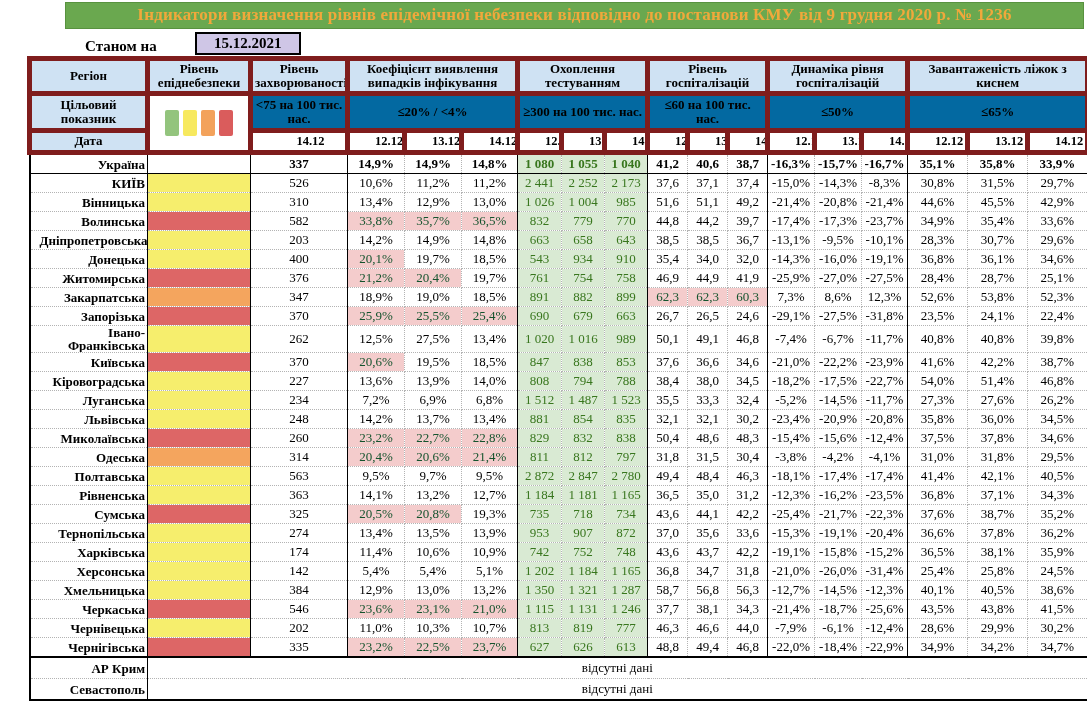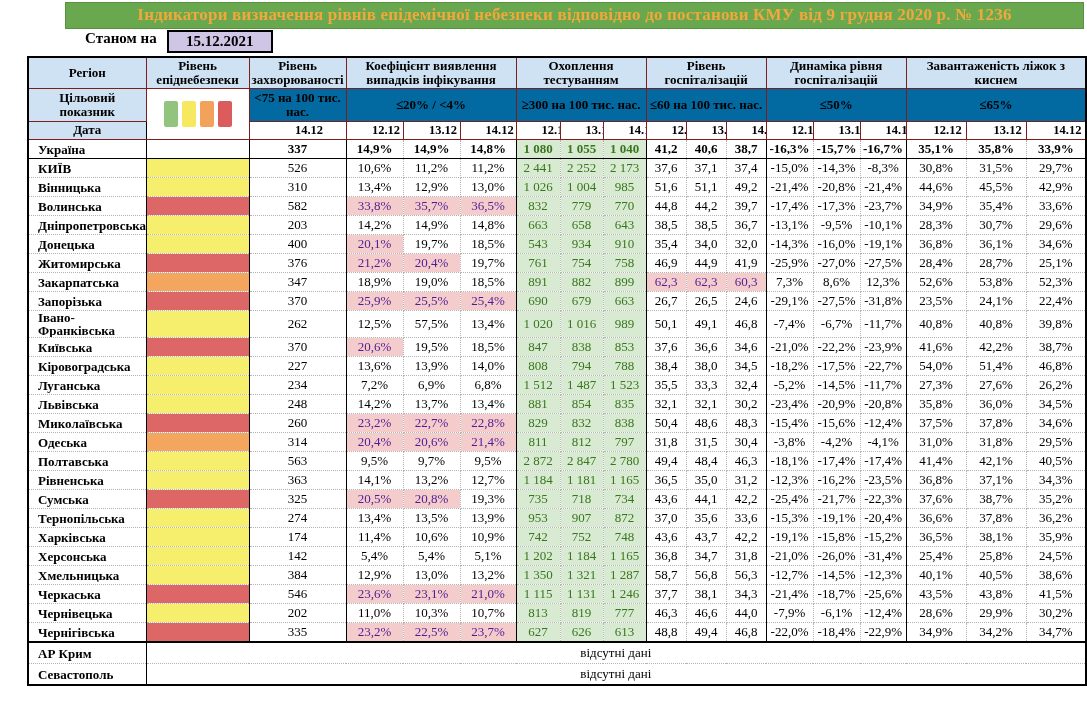--- a/index.html
+++ b/index.html
@@ -1,41 +1,41 @@
 <!DOCTYPE html>
 <html><head>
 <meta charset="utf-8">
 <style>
   html,body{margin:0;padding:0;background:#fff;}
   body{width:1087px;height:711px;font-family:"Liberation Serif",serif;color:#000;overflow:hidden;}
   .title-bar{margin:2px 3px 0 65px;background:#6aa84f;border:1px solid #58923f;color:#f1a83b;
              font-weight:bold;font-size:17px;text-align:center;padding:2px 0 3px 0;letter-spacing:.2px;}
-  .meta-row{display:flex;align-items:flex-start;margin:1px 4px 1px 85px;height:25px;}
+  .meta-row{display:flex;align-items:flex-end;margin:1px 4px 1px 85px;height:25px;gap:28px;}
   .as-of-label{font-weight:bold;font-size:15px;}
   .as-of-box{background:#cfc6e6;border:2px solid #000;font-weight:bold;font-size:15px;
              width:102px;text-align:center;margin-left:10px;padding:1px 0;}
   .spacer{flex:1;}
   .avail{font-weight:bold;font-size:15px;margin-right:2px;}
   table{border-collapse:collapse;table-layout:fixed;margin-left:27px;width:1058px;border:2px solid #000;}
   th,td{padding:0 2px;text-align:center;font-size:13px;line-height:1.08;overflow:hidden;}
-  thead th{background:#cfe2f3;font-weight:bold;border:1px solid #7f1d1d;font-size:13px;}
+  thead th{background:#cfe2f3;font-weight:bold;border:5px solid #7f1d1d;font-size:13px;}
   .h1 th{height:30px;}
   .h2 th{height:32px;}
   .h3 th{height:17px;}
   .tgt{background:#0369a1;white-space:normal;font-size:13px;}
   .dt{background:#fff;font-size:12.5px;}
   .h3 th.dt{border-left:1px dotted #9a9a9a;border-top:1px solid #000;padding-left:25px;}
   th.bl, td.bl{border-left:1px solid #000 !important;}
   .legend-cell{background:#fff;vertical-align:middle;}
   .legend-sq{display:inline-block;width:14px;height:26px;margin:0 2px;border-radius:2px;vertical-align:middle;}
   tbody td{height:18px;border-right:1px dotted #b3b3b3;border-bottom:1px dotted #b3b3b3;white-space:nowrap;}
-  tbody td.c-region{text-align:left;font-weight:bold;padding-left:9px;font-size:13px;white-space:normal;line-height:1.0;}
+  tbody td.c-region{text-align:right;font-weight:bold;padding-left:9px;font-size:13px;white-space:normal;line-height:1.0;}
   tbody tr.urow td{font-weight:bold;border-bottom:1px solid #000;}
   td.grn{background:#d9ead3;color:#38761d;}
-  td.hl{background:#f4cccc;color:#4c1d95;}
+  td.hl{background:#f4cccc;color:#14532d;}
   tr.nd-first td{border-top:2px solid #000;}
   td.nd{font-size:13px;height:20px;}
   tbody tr:last-child td{height:20px;}
 </style>
 </head>
 <body>
 
 <div class="title-bar">Індикатори визначення рівнів епідемічної небезпеки відповідно до постанови КМУ від 9 грудня 2020 р. № 1236</div>
 
 <div class="meta-row">
@@ -287,21 +287,21 @@
         <td>-31,8%</td>
         <td class="bl">23,5%</td>
         <td>24,1%</td>
         <td>22,4%</td>
       </tr>
       <tr>
         <td class="c-region">Івано-Франківська</td>
         <td class="bl" style="background: rgb(246, 238, 109);"></td>
         <td class="bl">262</td>
         <td class="bl ">12,5%</td>
-        <td>57,5%</td>
+        <td>27,5%</td>
         <td>13,4%</td>
         <td class="bl grn">1 020</td>
         <td class="grn">1 016</td>
         <td class="grn">989</td>
         <td class="bl ">50,1</td>
         <td>49,1</td>
         <td>46,8</td>
         <td class="bl">-7,4%</td>
         <td>-6,7%</td>
         <td>-11,7%</td>

